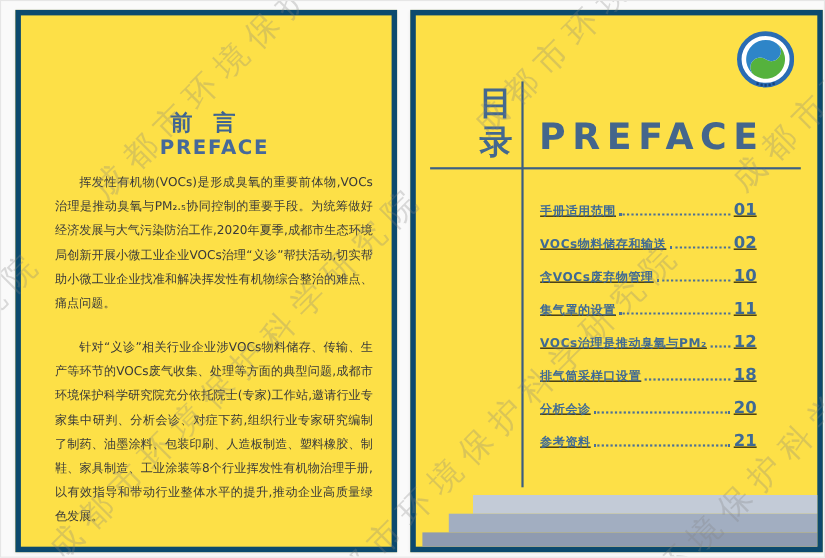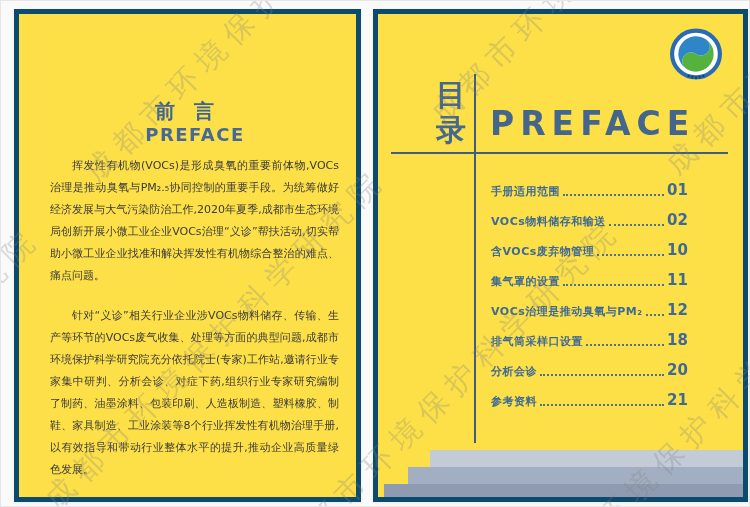--- a/index.html
+++ b/index.html
@@ -81,20 +81,21 @@
     white-space: nowrap;
   }
   .hrule {
     position: absolute; left: 13px; top: 138px;
     width: 337px; height: 2px;
     background: #3c6084;
   }
   .toc-list {
     position: absolute; left: 113px; top: 167px;
     width: 193px;
+    text-decoration: underline;
   }
   .toc-row {
     display: flex; align-items: flex-end;
     margin-bottom: 12px;
   }
   .toc-label {
     font-size: 11px; font-weight: bold;
     letter-spacing: 0.5px;
     color: #3f6a94;
     white-space: nowrap;

